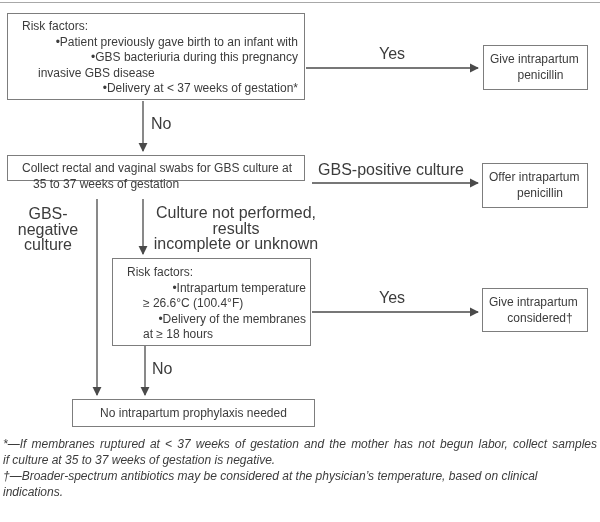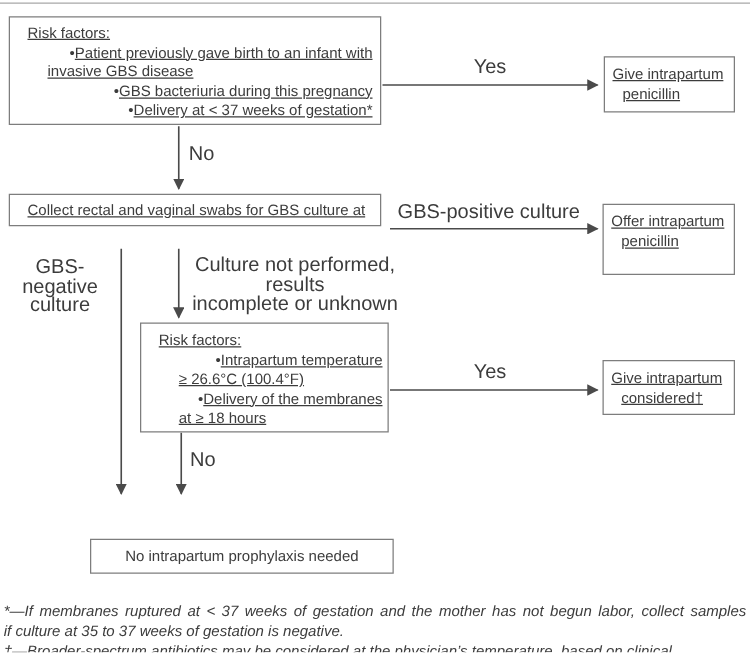--- a/index.html
+++ b/index.html
@@ -24,44 +24,44 @@
     width: 600px; height: 522px;
   }
   .box {
     position: absolute;
     box-sizing: border-box;
     border: 1px solid #7d7d7d;
     background: #ffffff;
     font-size: 12px;
     line-height: 15.5px;
   }
-  .ln { white-space: nowrap; text-decoration: underline; }
+  .ln { white-space: nowrap; }
   .b  { padding-left: 7px; text-align: right; }   
   .blt { display: inline-block; width: 9px; }
   .c  { padding-left: 16px; }  
   .c2 { padding-left: 11px; }  
-  .s2 { padding-left: 8px; }   
-  .center-box { text-align: center; line-height: 26px; font-size: 12px; margin-top: 32px; }
+  .s2 { padding-left: 8px; text-align: center; }   
+  .center-box { text-align: center; line-height: 26px; font-size: 12px; }
   .lbl {
     position: absolute;
     font-size: 16px;
     line-height: 15.5px;
     white-space: nowrap;
   }
   .lbl-c { text-align: center; white-space: normal; }
   .footnotes {
     position: absolute;
     left: 3px; top: 436px;
     width: 594px;
     font-style: italic;
     font-size: 12px;
     line-height: 16px;
     color: #3c3c3c;
   }
-  .jline { text-align: justify; text-align-last: justify; margin-top: 45px; }
+  .jline { text-align: justify; text-align-last: justify; }
 </style>
 </head>
 <body>
 
 <div class="canvas">
 
   <div class="top-rule"></div>
 
   <svg class="connectors" viewBox="0 0 600 522" xmlns="http://www.w3.org/2000/svg">
     <defs>
@@ -74,35 +74,36 @@
     <line x1="312" y1="183" x2="478" y2="183" stroke="#4a4a4a" stroke-width="1.3" marker-end="url(#ah)"></line>
     <line x1="97" y1="199" x2="97" y2="395" stroke="#4a4a4a" stroke-width="1.3" marker-end="url(#ah)"></line>
     <line x1="143" y1="199" x2="143" y2="254" stroke="#4a4a4a" stroke-width="1.3" marker-end="url(#ah)"></line>
     <line x1="312" y1="312" x2="478" y2="312" stroke="#4a4a4a" stroke-width="1.3" marker-end="url(#ah)"></line>
     <line x1="145" y1="346" x2="145" y2="395" stroke="#4a4a4a" stroke-width="1.3" marker-end="url(#ah)"></line>
   </svg>
 
   <div class="box" style="left:7px; top:13px; width:298px; height:87px; padding:5px 6px 0 14px;">
     <div class="ln">Risk factors:</div>
     <div class="ln b"><span class="blt">•</span><span>Patient previously gave birth to an infant with</span></div>
+    <div class="ln b"><span class="blt">•</span><span>GBS bacteriuria during this pregnancy</span></div>
     <div class="ln c">invasive GBS disease</div>
-    <div class="ln b"><span class="blt">•</span><span>GBS bacteriuria during this pregnancy</span></div>
     <div class="ln b"><span class="blt">•</span><span>Delivery at &lt; 37 weeks of gestation*</span></div>
   </div>
 
   <div class="box" style="left:483px; top:45px; width:105px; height:45px; padding:6px 4px 0 6px;">
     <div class="ln">Give intrapartum</div>
     <div class="ln s2">penicillin</div>
   </div>
 
   <div class="box" style="left:7px; top:155px; width:298px; height:26px; padding:5px 6px 0 14px;">
     <div class="ln">Collect rectal and vaginal swabs for GBS culture at</div>
+    <div class="ln c2">35 to 37 weeks of gestation</div>
   </div>
 
-  <div class="box" style="left:482px; top:163px; width:106px; height:57px; padding:6px 4px 0 6px;">
+  <div class="box" style="left:482px; top:163px; width:106px; height:45px; padding:6px 4px 0 6px;">
     <div class="ln">Offer intrapartum</div>
     <div class="ln s2">penicillin</div>
   </div>
 
   <div class="box" style="left:112px; top:258px; width:199px; height:88px; padding:6px 4px 0 14px;">
     <div class="ln">Risk factors:</div>
     <div class="ln b"><span class="blt">•</span><span>Intrapartum temperature</span></div>
     <div class="ln c">≥ 26.6°C (100.4°F)</div>
     <div class="ln b"><span class="blt">•</span><span>Delivery of the membranes</span></div>
     <div class="ln c">at ≥ 18 hours</div>

